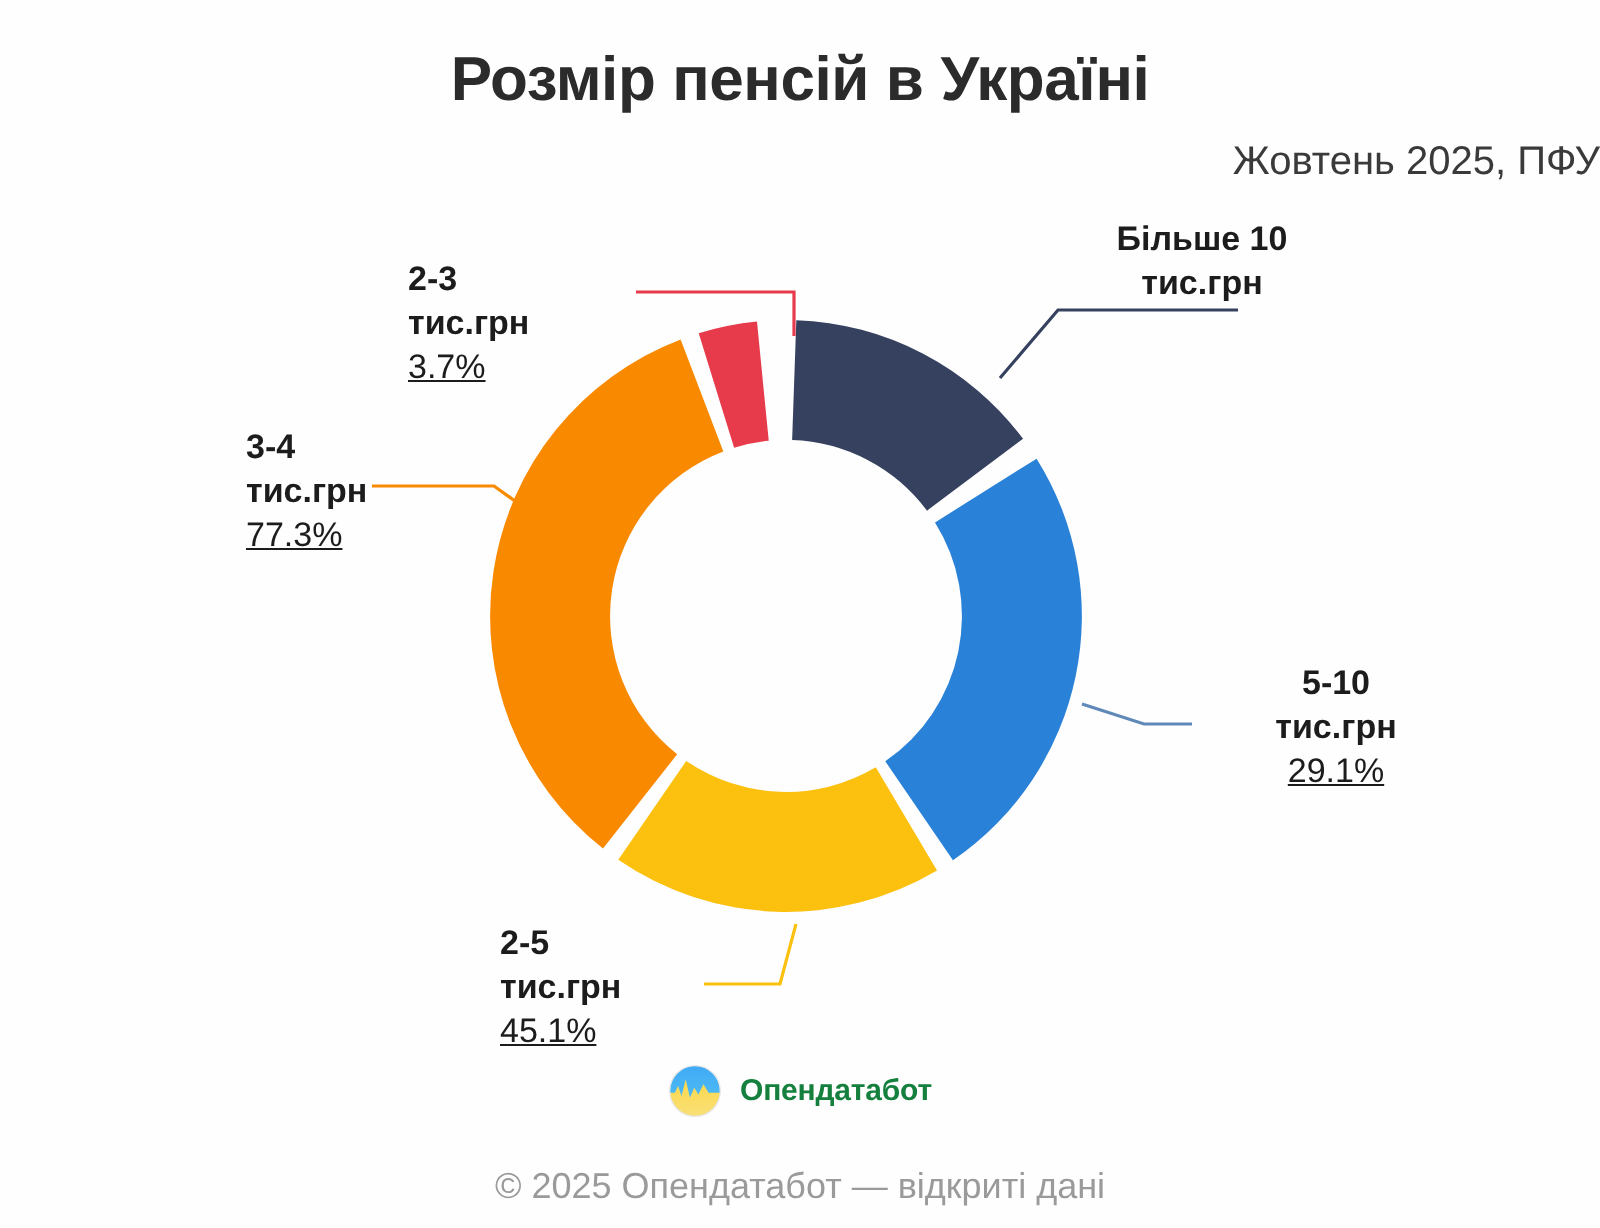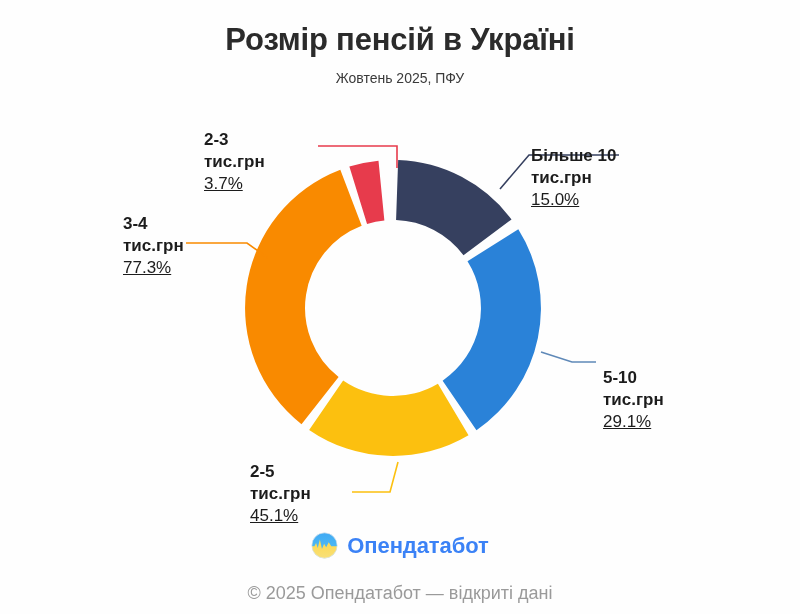--- a/index.html
+++ b/index.html
@@ -33,22 +33,22 @@
     font-size: 31px;
     font-weight: bold;
     letter-spacing: -0.2px;
     color: #2b2b2b;
   }
   .chart-subtitle {
     position: absolute;
     top: 70px;
     left: 0;
     width: 800px;
-    text-align: center;
-    font-size: 14px;
+    text-align: right;
+    font-size: 20px;
     font-weight: normal;
     color: #3a3a3a;
   }
 
   
   .donut-wrap {
     position: absolute;
     left: 243px;
     top: 158px;
     width: 300px;
@@ -67,44 +67,44 @@
     font-weight: bold;
     display: block;
     white-space: pre-line;
   }
   .slice-label .pct {
     font-weight: normal;
     display: block;
     text-decoration: underline;
   }
   .label-left  { text-align: left; }
-  .label-right { text-align: left; margin-top: 36px; }
+  .label-right { text-align: center; }
 
   #label-2-3   { left: 204px; top: 113px; width: 120px; margin-top: 16px; }
   #label-3-4   { left: 123px; top: 213px; width: 120px; }
   #label-4-5   { left: 250px; top: 461px; width: 120px; }
   #label-5-10  { left: 603px; top: 331px; width: 130px; }
   #label-10plus{ left: 531px; top: 109px; width: 140px; }
 
   
   .brand {
     position: absolute;
     left: 0;
     top: 532px;
     width: 800px;
     display: flex;
     align-items: center;
     justify-content: center;
     gap: 9px;
   }
   .brand-logo { width: 27px; height: 27px; display: block; }
   .brand-name {
-    font-size: 22px;
+    font-size: 15px;
     font-weight: bold;
-    color: #3b82f6;
+    color: #15803d;
     letter-spacing: -0.1px;
   }
   .copyright {
     position: absolute;
     left: 0;
     top: 583px;
     width: 800px;
     text-align: center;
     font-size: 18px;
     color: #9a9a9a;
@@ -168,21 +168,20 @@
 
   <div class="slice-label label-right" id="label-5-10">
     <span class="cat">5-10
 тис.грн</span>
     <span class="pct">29.1%</span>
   </div>
 
   <div class="slice-label label-right" id="label-10plus">
     <span class="cat">Більше 10
 тис.грн</span>
-    <span class="pct">15.0%</span>
   </div>
 
   <div class="brand">
     <svg class="brand-logo" viewBox="0 0 32 32">
       <defs>
         <clipPath id="logoClip">
             <circle cx="16" cy="16" r="15"></circle>
           </clipPath>
         <linearGradient id="skyGrad" x1="0" y1="0" x2="0" y2="1">
           <stop offset="0%" stop-color="#3fa9f5"></stop>

